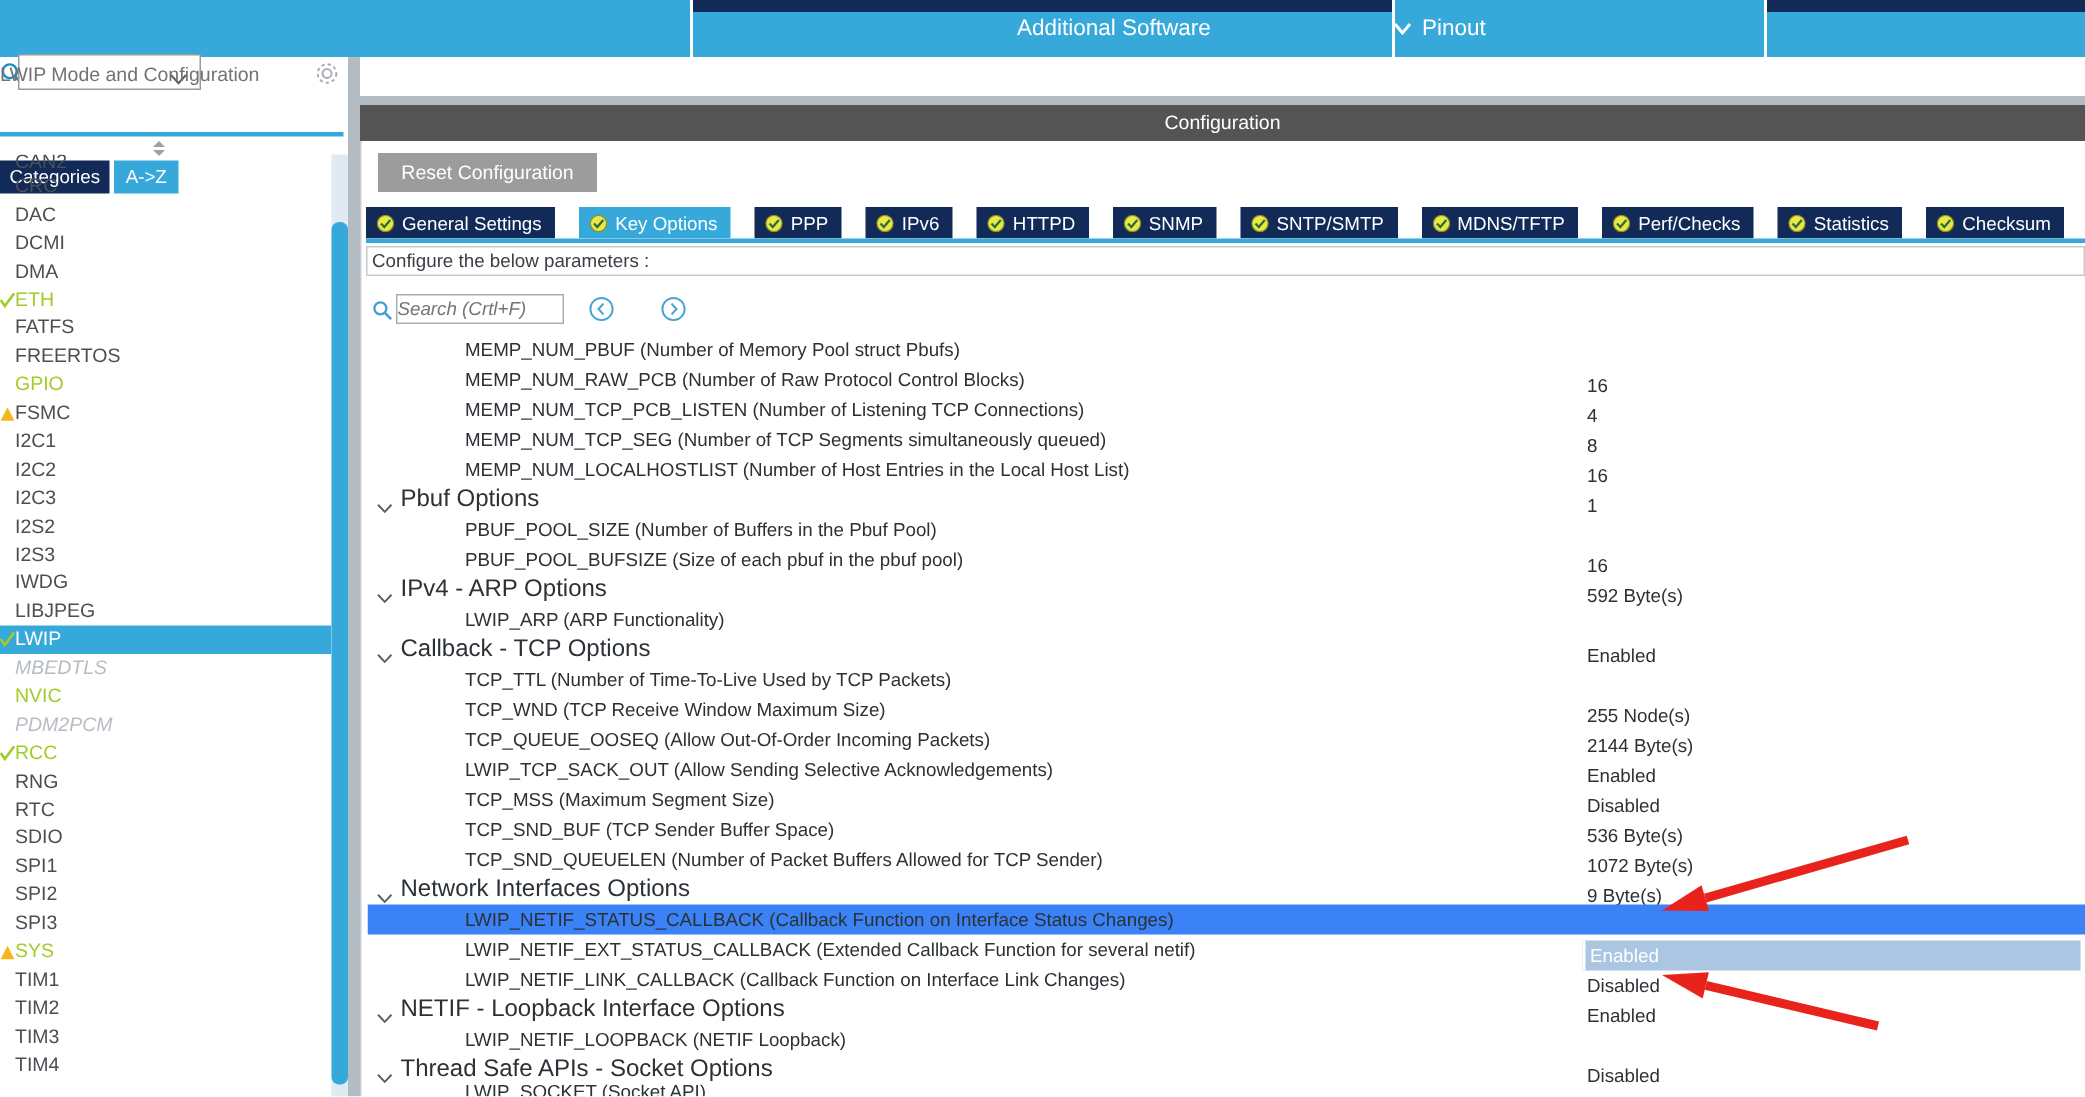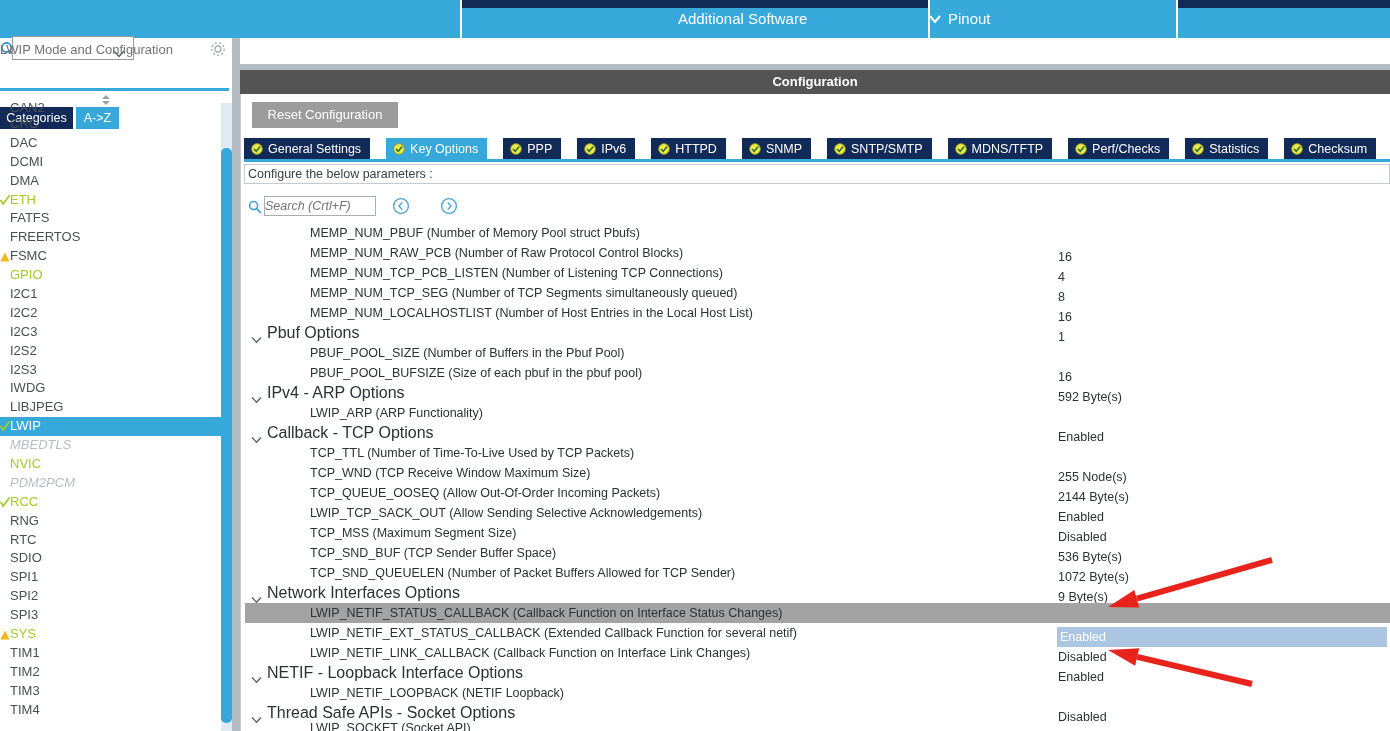--- a/index.html
+++ b/index.html
@@ -117,21 +117,20 @@
     position: absolute; left: 0; right: 0; top: 42px;
     font-size: 13px; color: #737373;
   }
   .mode-sep {
     position: absolute; left: 240px; top: 64px; width: 1150px; height: 6px;
     background: #b3bcc3;
   }
   .config-bar {
     position: absolute; left: 240px; top: 70px; width: 1150px; height: 24px;
     background: #545454;
-    font-weight: bold;
   }
   .config-bar span {
     display: block; text-align: center; line-height: 24px;
     color: #ffffff; font-size: 13px;
   }
   .config-body-border {
     position: absolute; left: 240px; top: 94px; width: 1150px; height: 637px;
     border-left: 1px solid #c8ccd0;
     background: #ffffff;
   }
@@ -197,21 +196,21 @@
   }
   .prow .gchev {
     position: absolute; left: 6px; top: 6px; width: 11px; height: 8px;
   }
   .prow .pname {
     position: absolute; left: 65px; font-size: 12.5px; color: #2c3136;
   }
   .prow .pval {
     position: absolute; left: 813px; font-size: 12.5px; color: #2c3136; margin-top: 24px;
   }
-  .prow.selected { background: #a3a3a3; }
+  .prow.selected { background: #3b82f6; }
   .prow.selected .pval {
     background: #aac6e2; color: #ffffff;
     border-left: 2px solid #ffffff;
     padding-left: 3px; margin-left: -3px;
     display: inline-block; height: 20px;
     width: 332px;
   }
 
   
   .arrows-svg {
@@ -283,24 +282,24 @@
       <div class="ip-item" style="height: 12px; line-height: 9px; overflow: hidden;"><span class="mark"></span><span class="label">CAN2</span></div>
       <div class="ip-item"><span class="mark"></span><span class="label">CRC</span></div>
       <div class="ip-item"><span class="mark"></span><span class="label">DAC</span></div>
       <div class="ip-item"><span class="mark"></span><span class="label">DCMI</span></div>
       <div class="ip-item"><span class="mark"></span><span class="label">DMA</span></div>
       <div class="ip-item green"><span class="mark"><svg width="10" height="12" viewBox="0 0 10 12">
             <polyline points="0.5,5 3.2,9 9.5,0.5" fill="none" stroke="#a3cc29" stroke-width="1.8"></polyline>
           </svg></span><span class="label">ETH</span></div>
       <div class="ip-item"><span class="mark"></span><span class="label">FATFS</span></div>
       <div class="ip-item"><span class="mark"></span><span class="label">FREERTOS</span></div>
+      <div class="ip-item green"><span class="mark"></span><span class="label">GPIO</span></div>
       <div class="ip-item"><span class="mark"><svg width="10" height="12" viewBox="0 0 10 12">
             <polygon points="5,1.5 9.6,10.5 0.4,10.5" fill="#f5b61a"></polygon>
           </svg></span><span class="label">FSMC</span></div>
-      <div class="ip-item green"><span class="mark"></span><span class="label">GPIO</span></div>
       <div class="ip-item"><span class="mark"></span><span class="label">I2C1</span></div>
       <div class="ip-item"><span class="mark"></span><span class="label">I2C2</span></div>
       <div class="ip-item"><span class="mark"></span><span class="label">I2C3</span></div>
       <div class="ip-item"><span class="mark"></span><span class="label">I2S2</span></div>
       <div class="ip-item"><span class="mark"></span><span class="label">I2S3</span></div>
       <div class="ip-item"><span class="mark"></span><span class="label">IWDG</span></div>
       <div class="ip-item"><span class="mark"></span><span class="label">LIBJPEG</span></div>
       <div class="ip-item selected"><span class="mark"><svg width="10" height="12" viewBox="0 0 10 12">
             <polyline points="0.5,5 3.2,9 9.5,0.5" fill="none" stroke="#a3cc29" stroke-width="1.8"></polyline>
           </svg></span><span class="label">LWIP</span></div>

